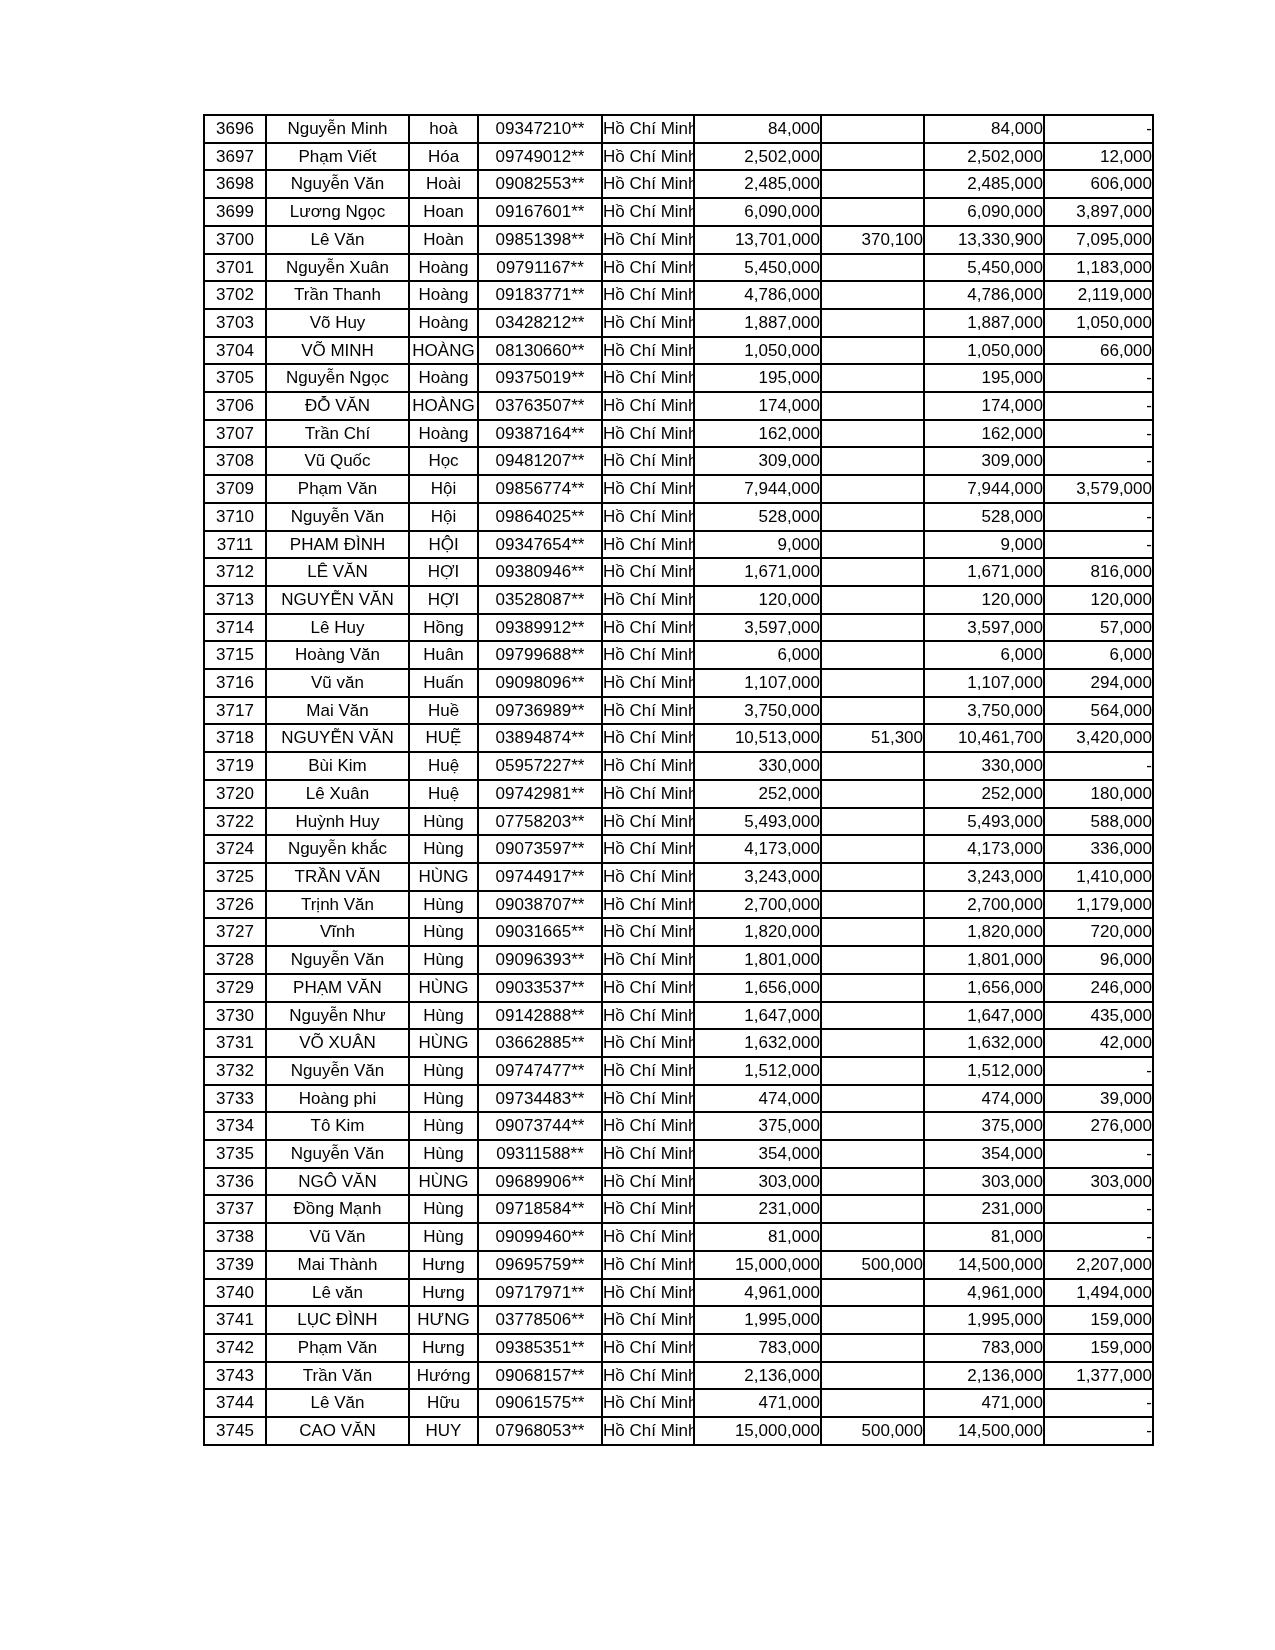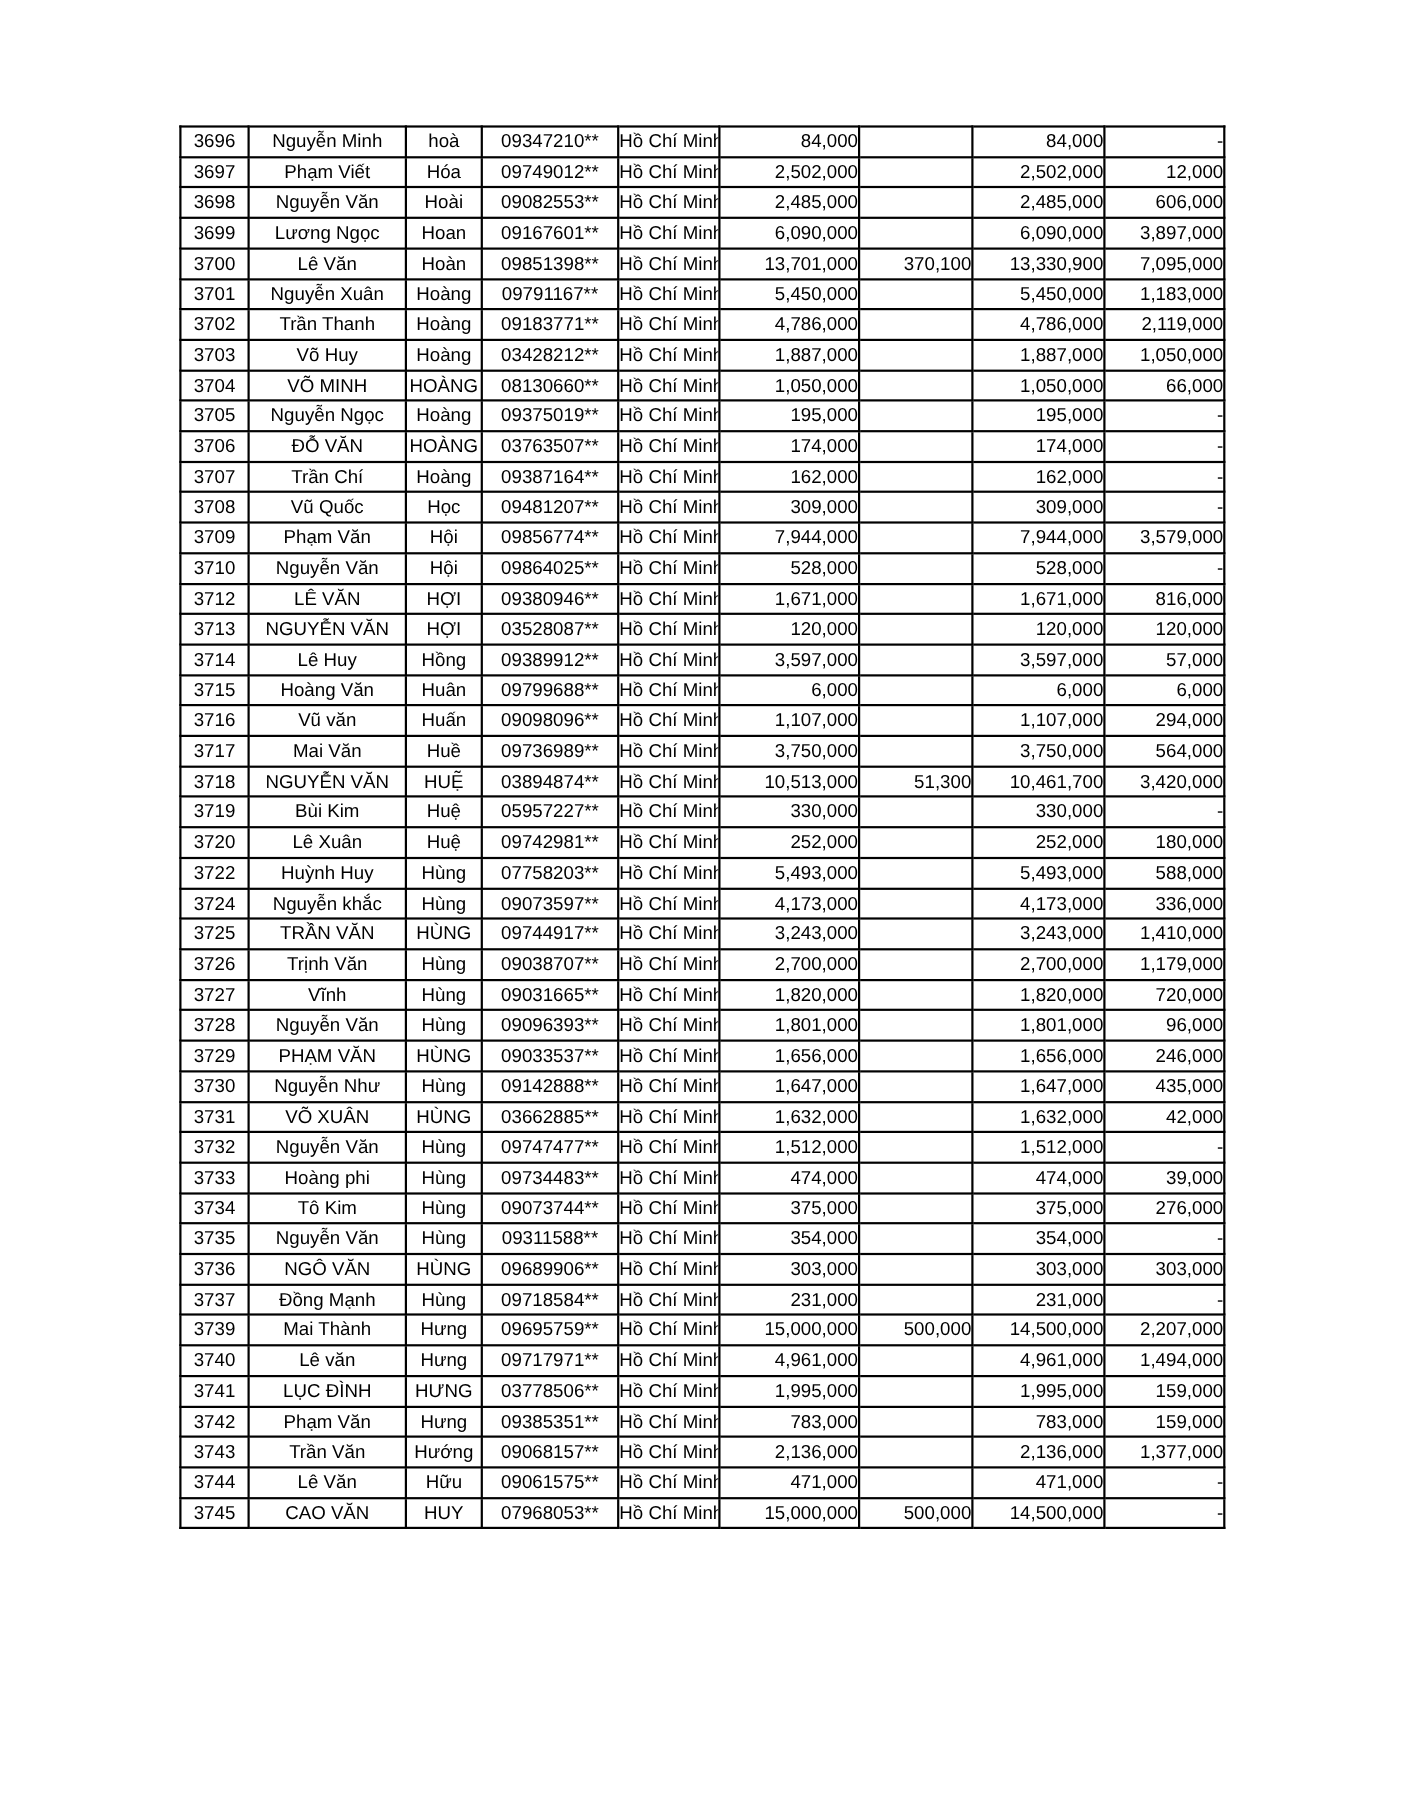--- a/index.html
+++ b/index.html
@@ -15,20 +15,21 @@
   }
   .table-wrap {
     position: absolute;
     left: 163px;
     top: 114px;
   }
   table.records {
     border-collapse: collapse;
     table-layout: fixed;
     width: 949px;
+    margin-left: 40px;
   }
   table.records td {
     border: 2px solid #000000;
     height: 25.7px;
     line-height: 25.7px;
     font-size: 17px;
     color: #000000;
     padding: 0;
     overflow: hidden;
     white-space: nowrap;
@@ -215,20 +216,31 @@
           <td class="c1">Nguyễn Văn</td>
           <td class="c2">Hội</td>
           <td class="c3">09864025**</td>
           <td class="c4">Hồ Chí Minh</td>
           <td class="c5">528,000</td>
           <td class="c6"></td>
           <td class="c7">528,000</td>
           <td class="c8 dash">-</td>
         </tr>
         <tr>
+          <td class="c0">3711</td>
+          <td class="c1">PHAM ĐÌNH</td>
+          <td class="c2">HỘI</td>
+          <td class="c3">09347654**</td>
+          <td class="c4">Hồ Chí Minh</td>
+          <td class="c5">9,000</td>
+          <td class="c6"></td>
+          <td class="c7">9,000</td>
+          <td class="c8 dash">-</td>
+        </tr>
+        <tr>
           <td class="c0">3712</td>
           <td class="c1">LÊ VĂN</td>
           <td class="c2">HỢI</td>
           <td class="c3">09380946**</td>
           <td class="c4">Hồ Chí Minh</td>
           <td class="c5">1,671,000</td>
           <td class="c6"></td>
           <td class="c7">1,671,000</td>
           <td class="c8">816,000</td>
         </tr>
@@ -476,20 +488,31 @@
         </tr>
         <tr>
           <td class="c0">3737</td>
           <td class="c1">Đồng Mạnh</td>
           <td class="c2">Hùng</td>
           <td class="c3">09718584**</td>
           <td class="c4">Hồ Chí Minh</td>
           <td class="c5">231,000</td>
           <td class="c6"></td>
           <td class="c7">231,000</td>
+          <td class="c8 dash">-</td>
+        </tr>
+        <tr>
+          <td class="c0">3738</td>
+          <td class="c1">Vũ Văn</td>
+          <td class="c2">Hùng</td>
+          <td class="c3">09099460**</td>
+          <td class="c4">Hồ Chí Minh</td>
+          <td class="c5">81,000</td>
+          <td class="c6"></td>
+          <td class="c7">81,000</td>
           <td class="c8 dash">-</td>
         </tr>
         <tr>
           <td class="c0">3739</td>
           <td class="c1">Mai Thành</td>
           <td class="c2">Hưng</td>
           <td class="c3">09695759**</td>
           <td class="c4">Hồ Chí Minh</td>
           <td class="c5">15,000,000</td>
           <td class="c6">500,000</td>

